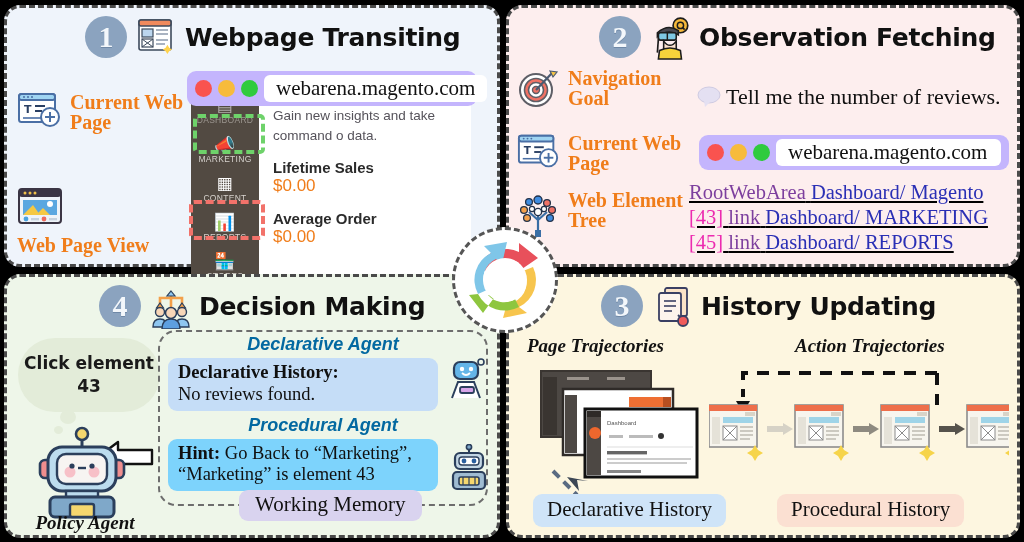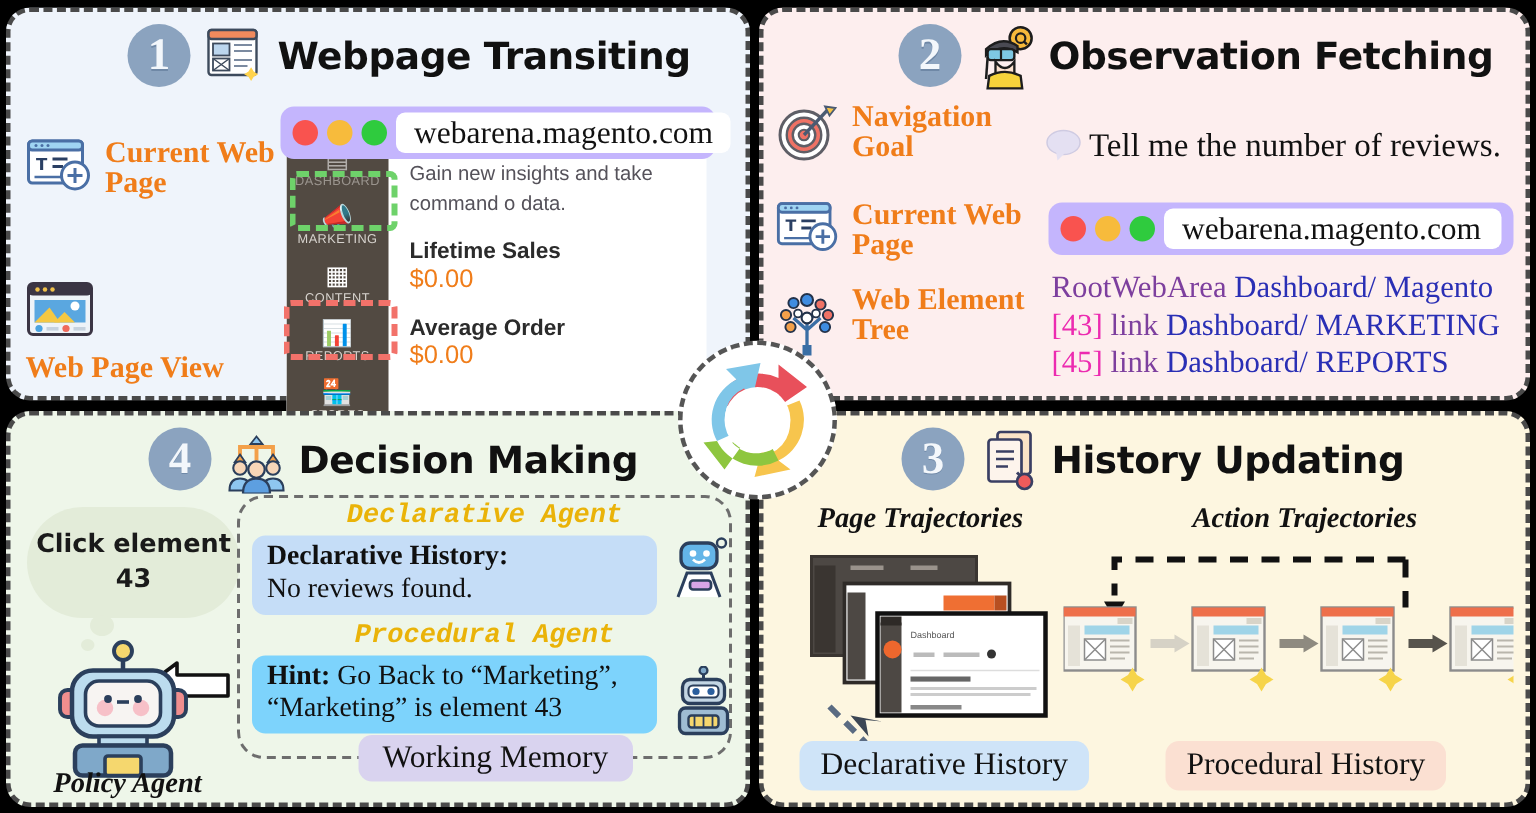--- a/index.html
+++ b/index.html
@@ -126,21 +126,21 @@
   .thought::before { width: 16px; height: 14px; left: 42px; bottom: -12px; }
   .thought::after  { width: 9px;  height: 8px;  left: 36px; bottom: -22px; }
 
   .memwrap {
     position: absolute; left: 158px; top: 330px;
     width: 330px; height: 176px;
     border: 2px dashed #6d6d6d; border-radius: 18px;
   }
   .agent-title {
     text-align: center; font-style: italic; font-weight: bold;
-    font-family: Liberation Mono, monospace; font-size: 18px; color: #eab308;
+    font-family: Liberation Sans, sans-serif; font-size: 18px; color: #0369a1;
   }
   .memo {
     border-radius: 9px; padding: 4px 10px 5px;
     font-family: "Liberation Serif", serif; font-size: 18.5px;
     line-height: 1.18; color: #101010;
   }
   .memo.decl { background: #c5ddf7; }
   .memo.proc { background: #7dd3fc; }
   .wm-chip {
     position: absolute; left: 79px; top: 158px;
@@ -368,21 +368,21 @@
           <circle cx="10" cy="28" r="3.4" fill="#f3a04a" stroke="#23324a" stroke-width="1.3"></circle>
           <circle cx="33" cy="28" r="3.4" fill="#3f8ce0" stroke="#23324a" stroke-width="1.3"></circle>
           <circle cx="21" cy="22" r="3.6" fill="#fff" stroke="#23324a" stroke-width="1.4"></circle>
           <circle cx="15" cy="19" r="2.6" fill="#fff" stroke="#23324a" stroke-width="1.2"></circle>
           <circle cx="27" cy="19" r="2.6" fill="#fff" stroke="#23324a" stroke-width="1.2"></circle>
         </svg>
       </span>
       <span class="orange-label">Web Element Tree</span>
     </div>
 
-    <div style="position:absolute;left:192px;top:172px;">
+    <div style="position:absolute;left:180px;top:172px;text-decoration:underline;">
       <div class="tree-line">
         <span class="t-purple">RootWebArea</span>
         <span class="t-blue">Dashboard/ Magento</span>
       </div>
       <div class="tree-line">
         <span class="t-pink">[43]</span>
         <span class="t-purple">link</span>
         <span class="t-blue">Dashboard/ MARKETING</span>
       </div>
       <div class="tree-line">
@@ -496,21 +496,21 @@
           <line x1="13" y1="16" x2="25" y2="16" stroke="#3a3f63" stroke-width="1.6"></line>
           <line x1="13" y1="21" x2="25" y2="21" stroke="#3a3f63" stroke-width="1.6"></line>
           <line x1="13" y1="26" x2="21" y2="26" stroke="#3a3f63" stroke-width="1.6"></line>
           <path d="M27 30 l8 8" stroke="#3a3f63" stroke-width="2"></path>
           <circle cx="32" cy="36" r="5" fill="#ef5b5b" stroke="#3a3f63" stroke-width="1.8"></circle>
         </svg>
       </span>
       <span class="phead-title">History Updating</span>
     </div>
 
-    <div class="sec-title" style="position:absolute;left:36px;top:58px;">Page Trajectories</div>
+    <div class="sec-title" style="position:absolute;left:18px;top:58px;">Page Trajectories</div>
     <div class="sec-title" style="position:absolute;left:286px;top:58px;">Action Trajectories</div>
 
     <div style="position:absolute;left:24px;top:90px;width:200px;height:130px;">
       <svg width="200" height="130" viewBox="0 0 200 130">
         <g>
           <rect x="8" y="4" width="110" height="66" fill="#4d4844" stroke="#3a3531" stroke-width="2"></rect>
           <rect x="10" y="10" width="14" height="58" fill="#3a3531"></rect>
           <rect x="34" y="10" width="22" height="3" fill="#9a938c"></rect>
           <rect x="74" y="10" width="18" height="3" fill="#9a938c"></rect>
         </g>

